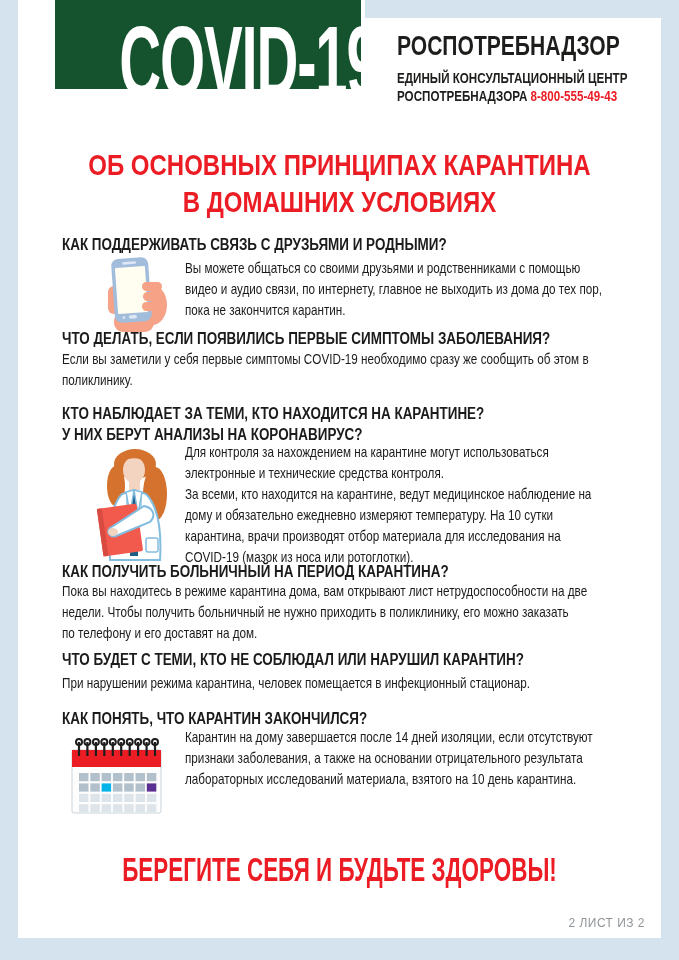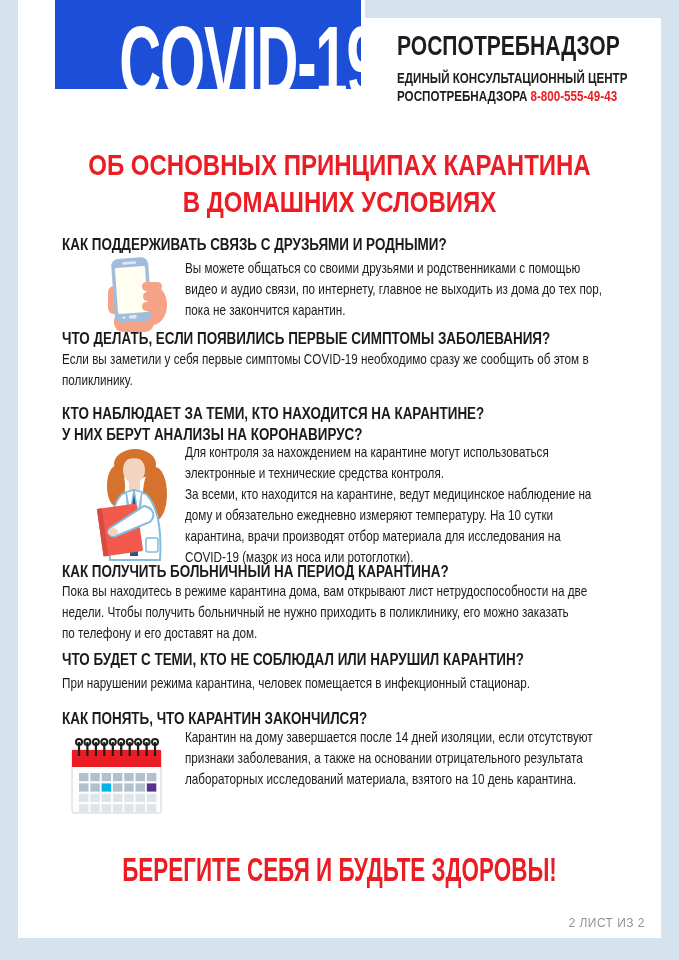--- a/index.html
+++ b/index.html
@@ -16,21 +16,21 @@
   .frame { position:absolute; background:#d4e3ed; }
   #frame-top    { left:0; top:0; width:679px; height:18px; }
   #frame-left   { left:0; top:0; width:18px; height:960px; }
   #frame-right  { left:661px; top:0; width:18px; height:960px; }
   #frame-bottom { left:0; top:938px; width:679px; height:22px; }
   #badge-bleed  { position:absolute; left:18px; top:0; width:347px; height:18px; background:#ffffff; }
 
   
   #covid-badge {
     position:absolute; left:55px; top:0; width:306px; height:89px;
-    background:#1d4ed8;
+    background:#14532d;
   }
   #covid-badge-text {
     position:absolute; left:0; top:13px; width:306px;
     text-align:center; color:#ffffff; font-weight:bold;
     font-size:100px; line-height:96px; letter-spacing:-2px;
     transform:scaleX(0.58); transform-origin:50% 0;
     white-space:nowrap;
   }
   #agency-name {
     position:absolute; left:397px; top:31px;

